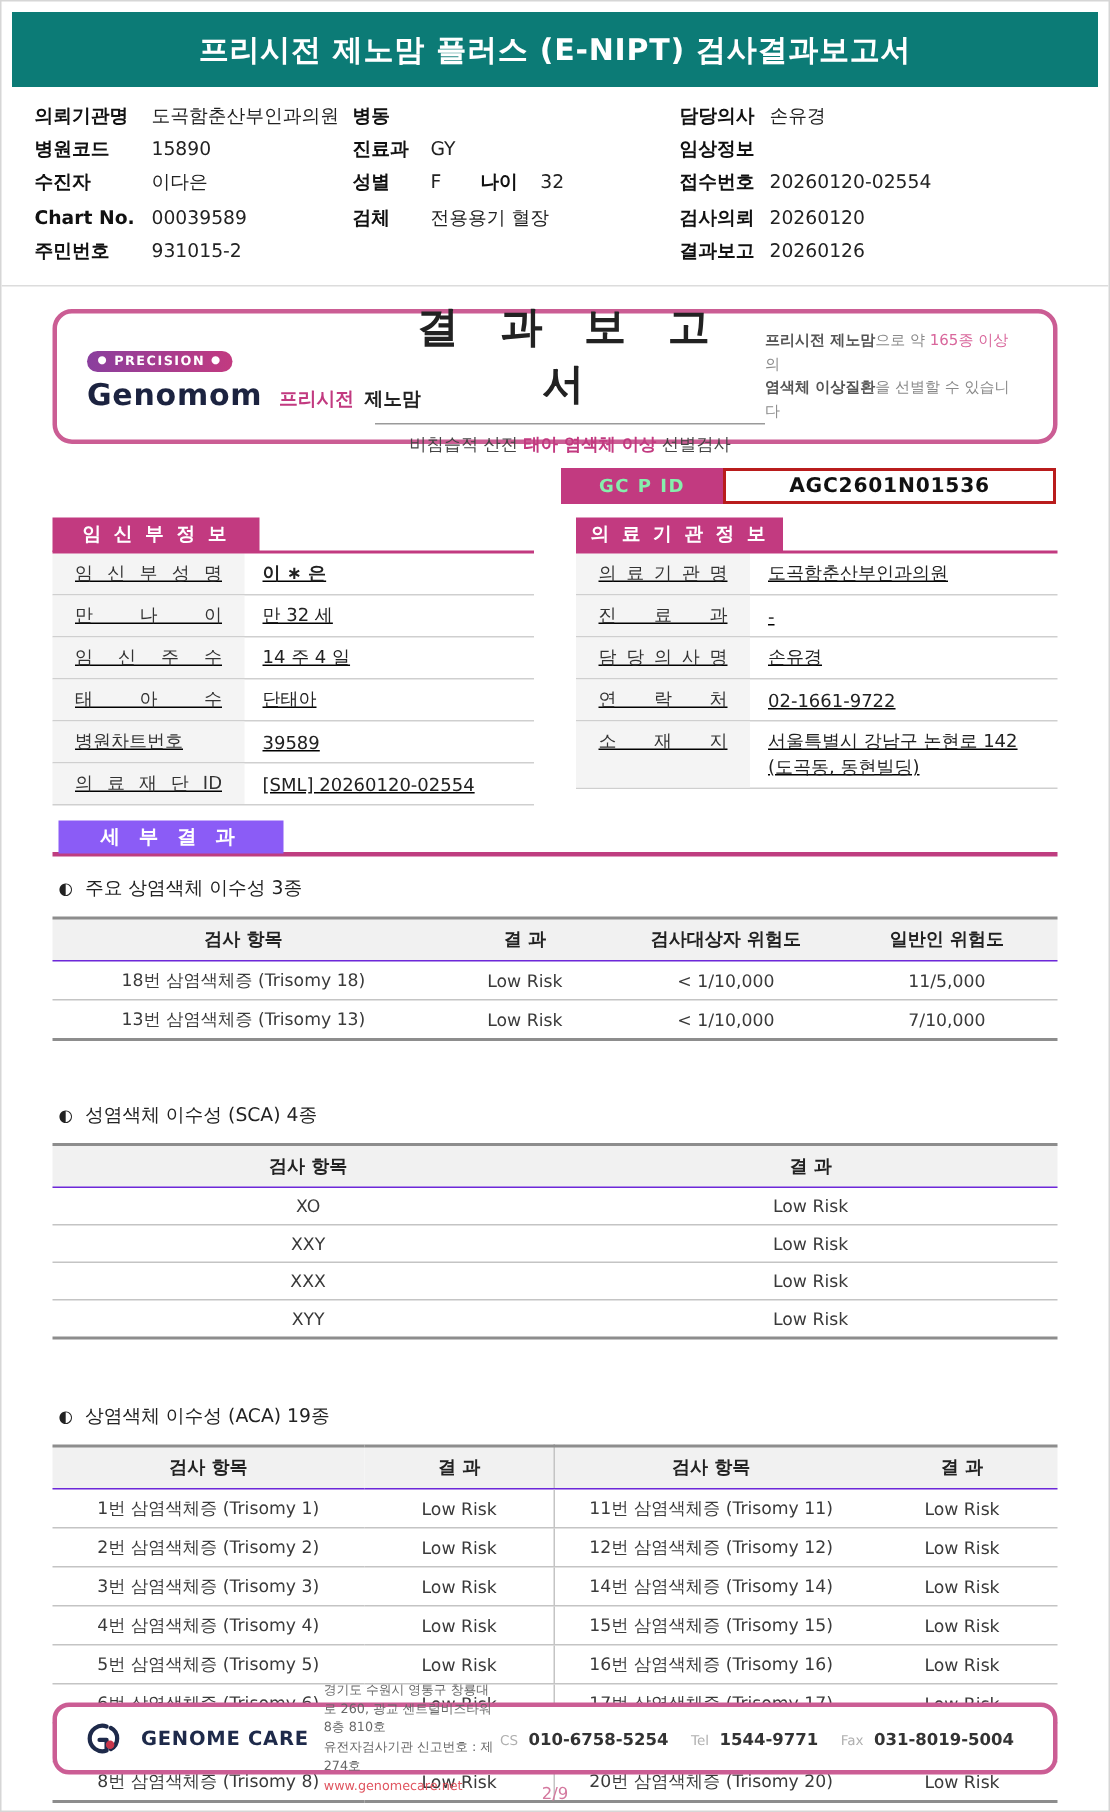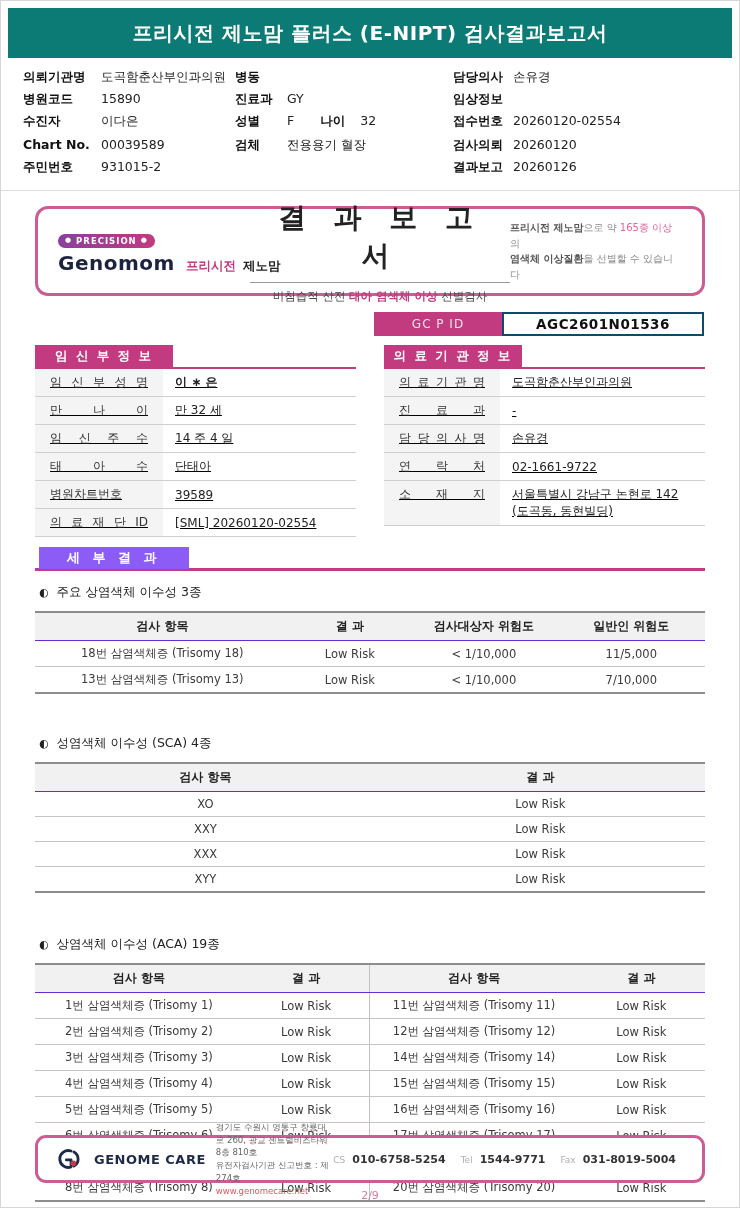--- a/index.html
+++ b/index.html
@@ -40,23 +40,23 @@
   .rbox-title { display:inline-block; font-size:28px; font-weight:bold; color:#222;
                 letter-spacing:9px; padding:0 6px 7px; border-bottom:1px solid #9a9a9a; }
   .rbox-sub { margin-top:6px; font-size:11.5px; color:#444; }
   .rbox-sub .hl { color:#c23a80; font-weight:bold; }
   .rbox-note { width:172px; font-size:10px; color:#8a8a8a; line-height:1.55; }
   .rbox-note .b { color:#555; font-weight:bold; }
   .rbox-note .pink { color:#d9679c; }
 
   
   .gcpid { display:flex; width:330px; height:24px; margin:16px 35px 0 auto; }
-  .gcpid-tag { width:128px; background:#c23a80; color:#e5e5e5; font-size:12px; font-weight:normal;
+  .gcpid-tag { width:108px; background:#c23a80; color:#86efac; font-size:12px; font-weight:bold;
                letter-spacing:1px; display:flex; align-items:center; justify-content:center; }
-  .gcpid-val { flex:1; border:2px solid #0c4a6e; display:flex; align-items:center;
+  .gcpid-val { flex:1; border:2px solid #b91c1c; display:flex; align-items:center;
                justify-content:center; font-size:13.5px; font-weight:bold; color:#111;
                letter-spacing:0.5px; }
 
   
   .info-wrap { display:flex; gap:28px; margin:11px 34px 0;text-decoration:underline; }
   .itable { flex:1; }
   .ihead { position:relative; border-bottom:2px solid #c23a80; height:22px; }
   .ihead .tag { position:absolute; left:0; bottom:-1px; background:#c23a80; color:#fff;
                 font-size:12.5px; font-weight:bold; letter-spacing:2px; width:138px;
                 text-align:center; padding:3px 0; }

